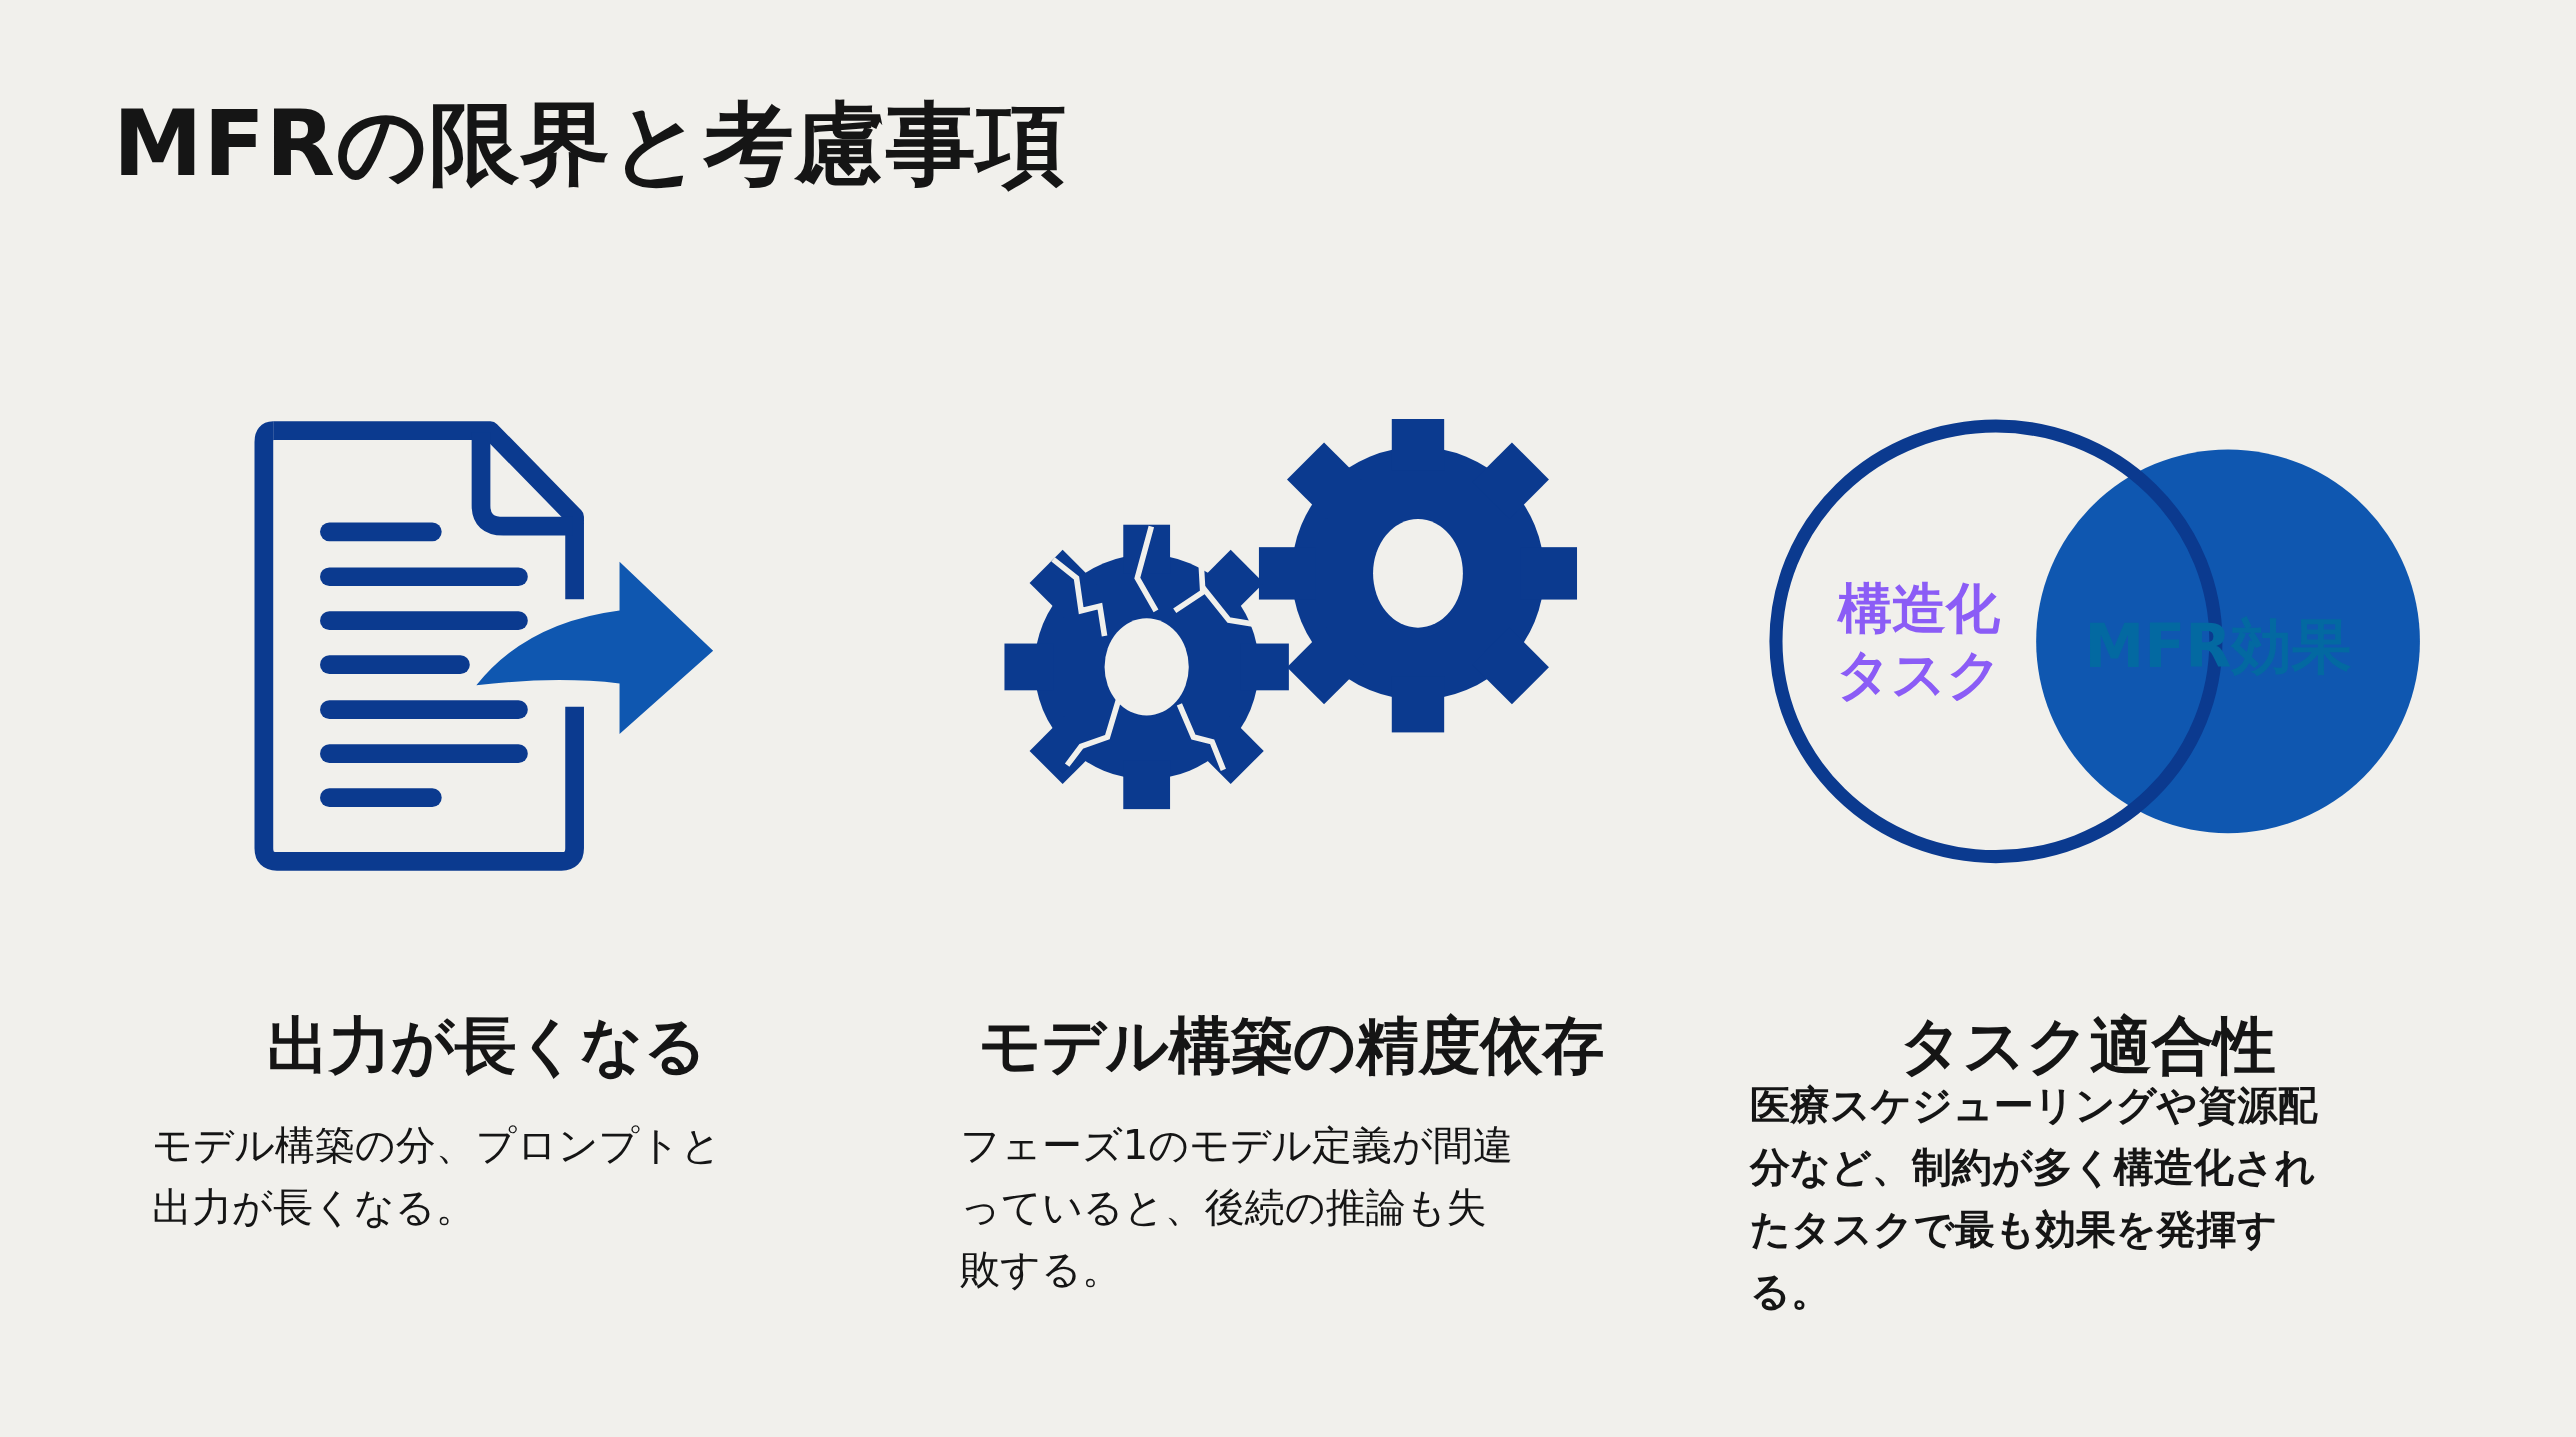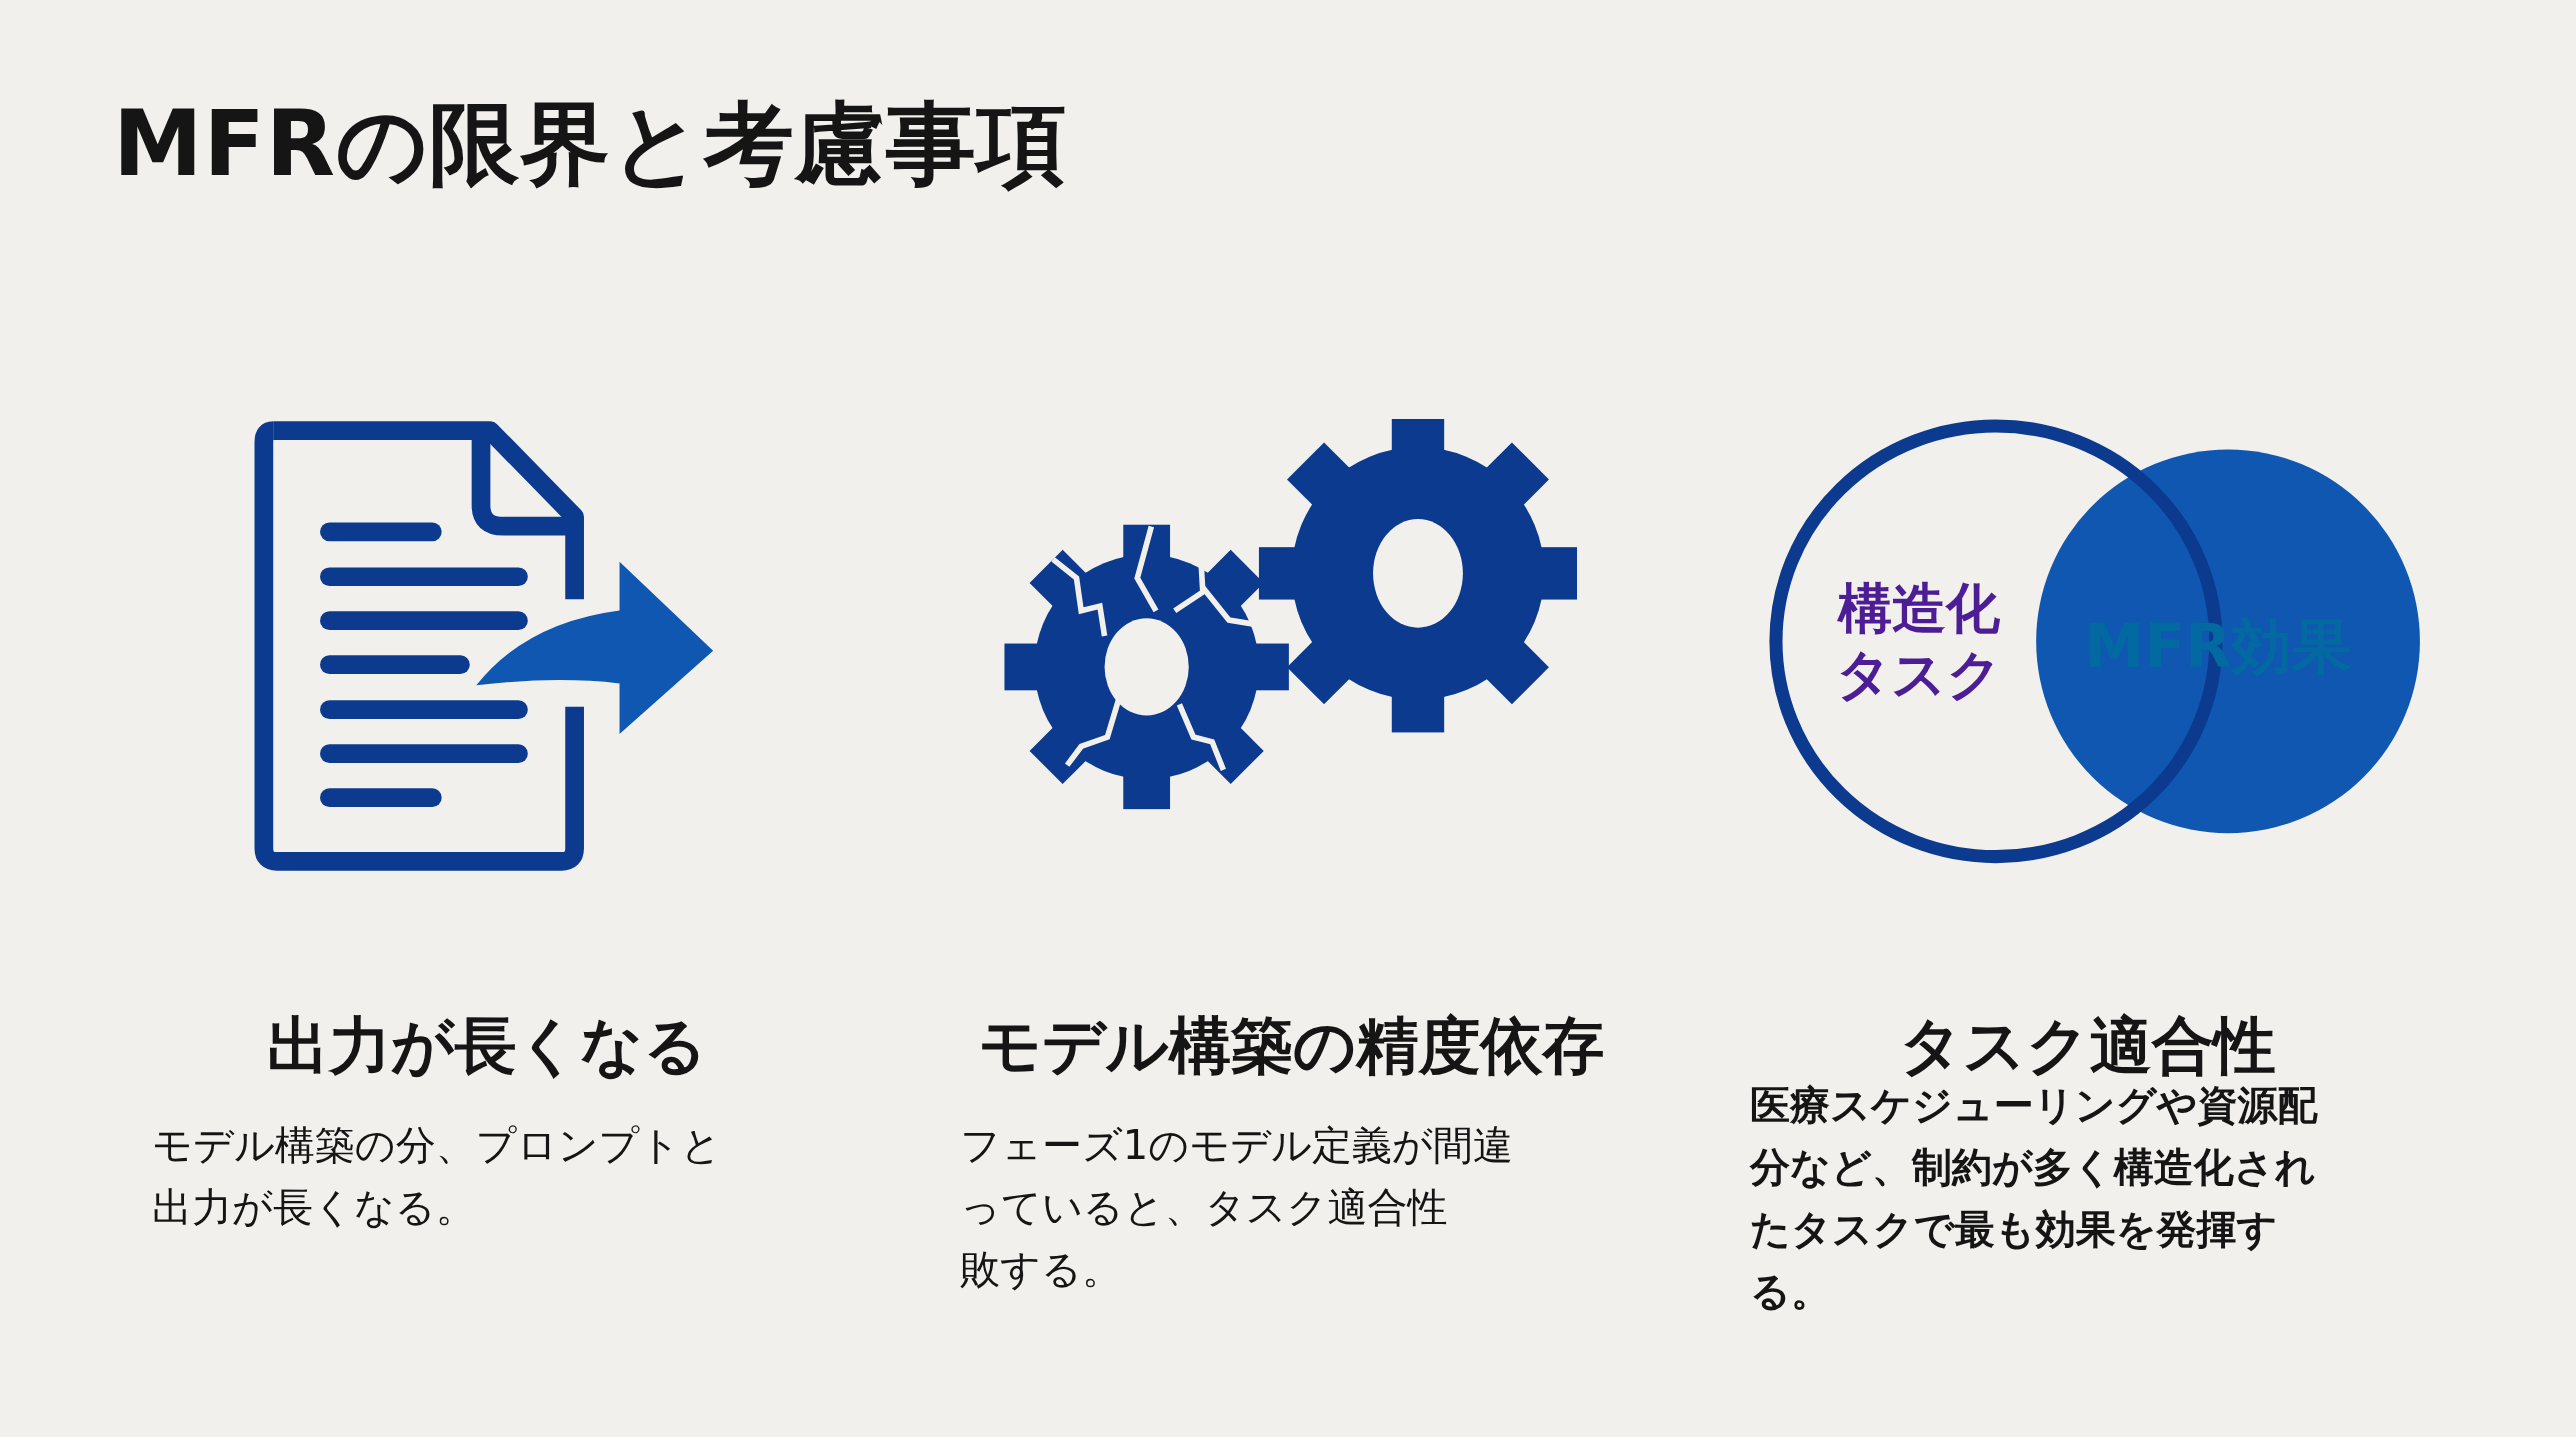--- a/index.html
+++ b/index.html
@@ -21,21 +21,21 @@
       position: absolute; font-size: 62px; font-weight: bold;
       text-align: center; line-height: 1.2; margin: 0;
     }
     .col-body {
       position: absolute; font-size: 40px; line-height: 62px;
       margin: 0; white-space: pre-line;
     }
     .venn-label-left {
       position: absolute; left: 1816px; top: 576px; width: 206px;
       font-size: 54px; font-weight: bold; text-align: center; line-height: 66px;
-      white-space: pre-line; color: #4c1d95;
+      white-space: pre-line; color: #8b5cf6;
     }
     .venn-label-right {
       position: absolute; left: 2059px; top: 607px; width: 318px;
       font-size: 60px; font-weight: bold; text-align: center; color: #0369a1;
     }
   </style>
 </head>
 <body>
 
 <h1 class="title">MFRの限界と考慮事項</h1>
@@ -113,19 +113,19 @@
 タスク</div>
 <div class="venn-label-right">MFR効果</div>
 
 <h2 class="col-head" style="left:150px; top:1009px; width:674px;">出力が長くなる</h2>
 <h2 class="col-head" style="left:936px; top:1009px; width:711px;">モデル構築の精度依存</h2>
 <h2 class="col-head" style="left:1741px; top:1009px; width:693px;">タスク適合性</h2>
 
 <p class="col-body" style="left:152px; top:1114px; width:711px;">モデル構築の分、プロンプトと
 出力が長くなる。</p>
 <p class="col-body" style="left:960px; top:1114px; width:711px;">フェーズ1のモデル定義が間違
-っていると、タスク適合性
+っていると、後続の推論も失
 敗する。</p>
 <p class="col-body" style="left:1750px; top:1074px; width:711px;font-weight:bold;">医療スケジューリングや資源配
 分など、制約が多く構造化され
 たタスクで最も効果を発揮す
 る。</p>
 
 
 </body></html>

